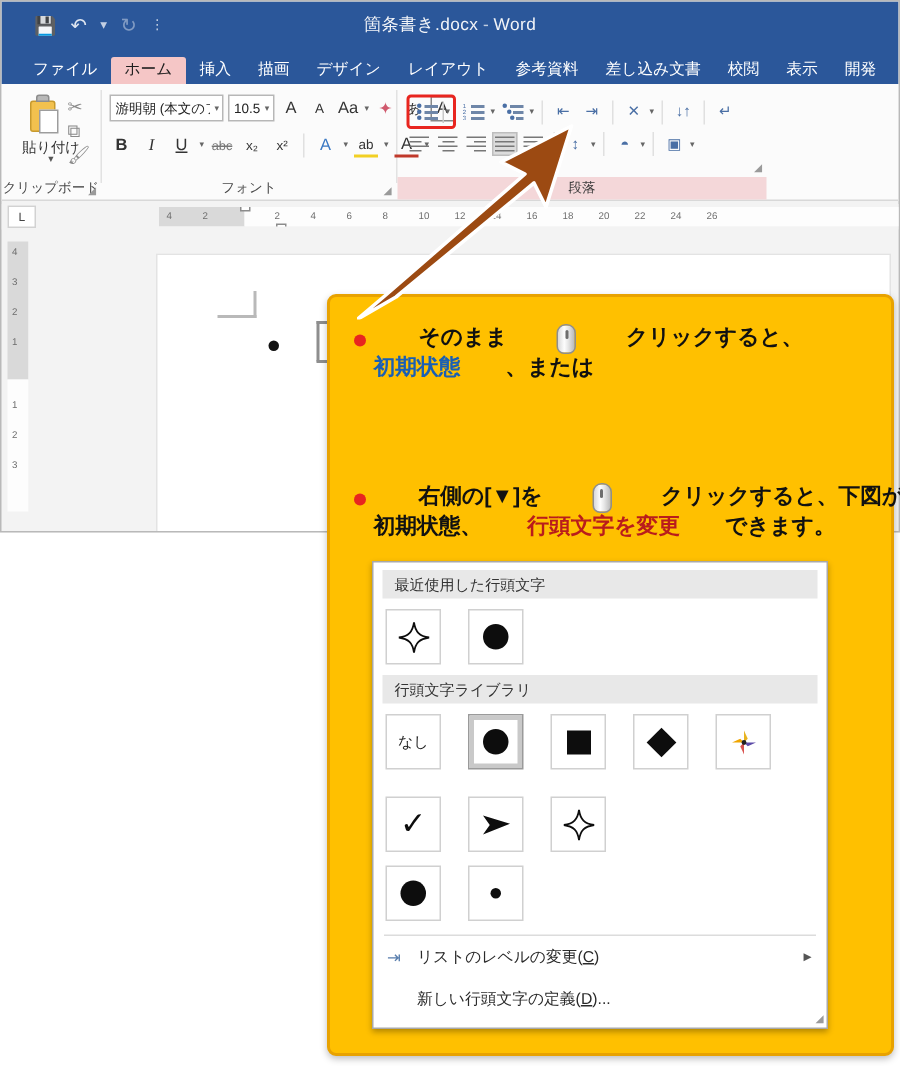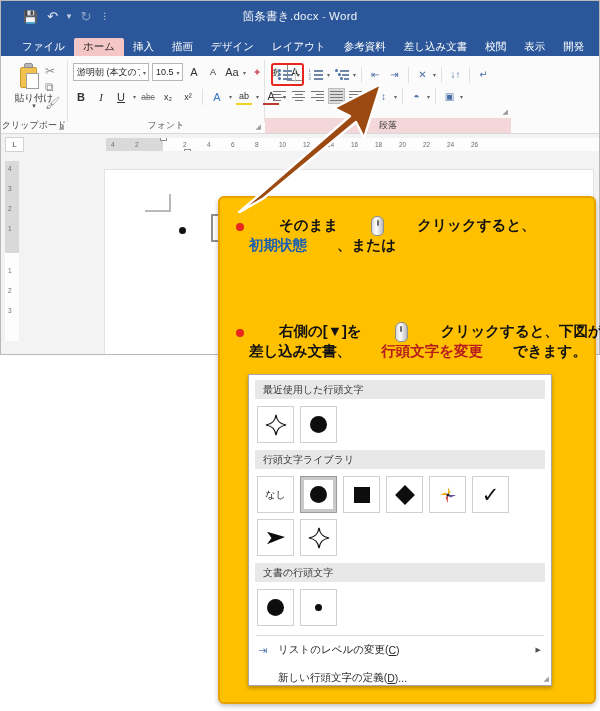--- a/index.html
+++ b/index.html
@@ -240,21 +240,21 @@
   #bullet-dropdown{
     position:absolute; left:28px; top:176px; width:304px; height:312px;
     background:#ffffff; border:1px solid #a8a8a8;
     box-shadow:0 2px 4px rgba(0,0,0,.3);
     font-family:"Liberation Sans","DejaVu Sans",sans-serif;
   }
   .dd-header{
     height:19px; background:#e8e8e8; color:#333; font-size:10px;
     display:flex; align-items:center; padding-left:8px; margin:5px 6px 0 6px;
   }
-  .dd-grid{ display:flex; flex-wrap:wrap; gap:6px; padding:7px 0 2px 8px; }
+  .dd-grid{ display:flex; flex-wrap:wrap; gap:18px; padding:7px 0 2px 8px; }
   .bcell{
     width:37px; height:37px; background:#fff; border:1px solid #d0d0d0;
     display:flex; align-items:center; justify-content:center;
     position:relative;
   }
   .bcell.sel{ border:1px solid #9a9a9a; outline:3px solid #c9c9c9; outline-offset:-4px; }
   .bcell .lbl{ font-size:10px; color:#222; }
   .dot-lg{ width:17px; height:17px; background:#0d0d0d; border-radius:50%; }
   .dot-sm{ width:7px; height:7px; background:#0d0d0d; border-radius:50%; }
   .sq{ width:16px; height:16px; background:#0d0d0d; }
@@ -540,21 +540,21 @@
   </div>
 
   <div id="cl-block2">
     <div class="cl-line">
       <span class="cl-bullet"></span>
       <span>右側の[▼]を</span>
       <span class="mouse-ico"></span>
       <span>クリックすると、下図が</span>
     </div>
     <div class="cl-line cl-indent">
-      <span>差し込み文書、</span>
+      <span>初期状態、</span>
       <span class="cl-teal">行頭文字を変更</span>
       <span>できます。</span>
     </div>
   </div>
 
   <div id="bullet-dropdown">
 
     <div class="dd-header">最近使用した行頭文字</div>
     <div class="dd-grid">
       <div class="bcell">
@@ -598,21 +598,20 @@
           <path d="M1 3 L21 9 L1 17 L6 10 Z" fill="#0d0d0d"></path>
         </svg>
       </div>
       <div class="bcell">
         <svg class="star4" viewBox="0 0 24 24">
           <path d="M12 1 C13 8 16 11 23 12 C16 13 13 16 12 23 C11 16 8 13 1 12 C8 11 11 8 12 1Z" fill="none" stroke="#0d0d0d" stroke-width="1.3"></path>
         </svg>
       </div>
     </div>
 
-    <div class="dd-header">文書の行頭文字</div>
     <div class="dd-grid">
       <div class="bcell">
         <span class="dot-lg"></span>
       </div>
       <div class="bcell">
         <span class="dot-sm"></span>
       </div>
     </div>
 
     <div class="dd-sep"></div>

